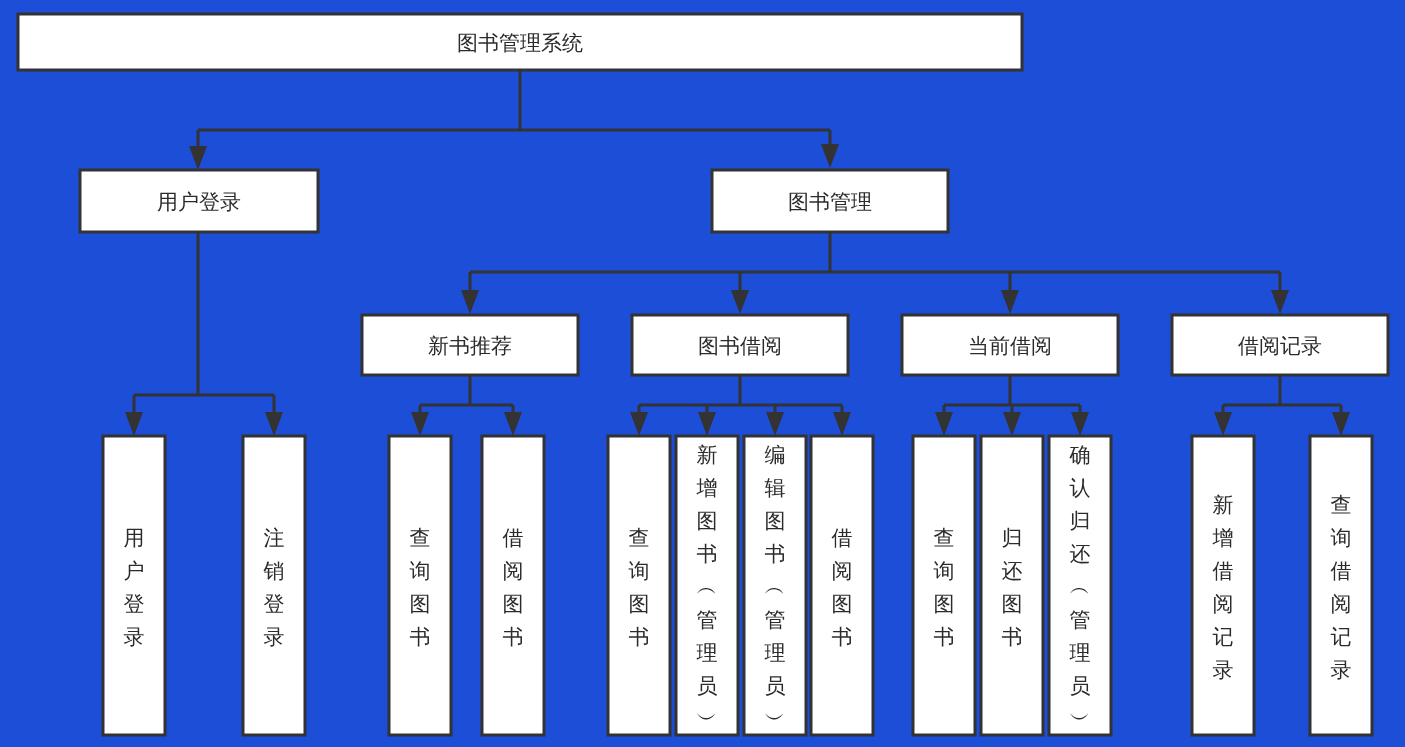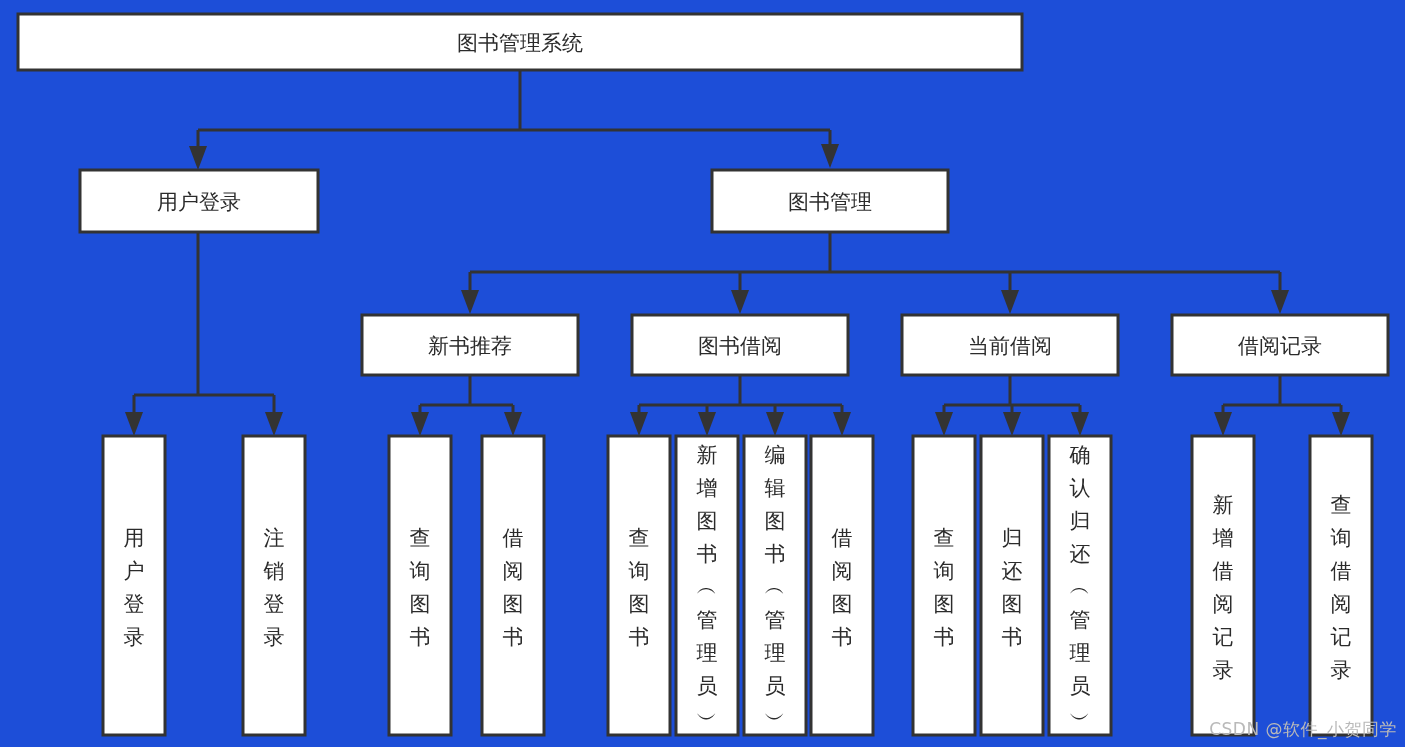--- a/index.html
+++ b/index.html
@@ -204,15 +204,14 @@
       <text class="node-label-vert vtext" x="1223" y="586"><tspan x="1223" y="511.75">新</tspan><tspan x="1223" y="544.75">增</tspan><tspan x="1223" y="577.75">借</tspan><tspan x="1223" y="610.75">阅</tspan><tspan x="1223" y="643.75">记</tspan><tspan x="1223" y="676.75">录</tspan></text>
     </g>
 
     <g>
       <rect class="node-box" x="1310" y="436" width="62" height="299"></rect>
       <text class="node-label-vert vtext" x="1341" y="586"><tspan x="1341" y="511.75">查</tspan><tspan x="1341" y="544.75">询</tspan><tspan x="1341" y="577.75">借</tspan><tspan x="1341" y="610.75">阅</tspan><tspan x="1341" y="643.75">记</tspan><tspan x="1341" y="676.75">录</tspan></text>
     </g>
 
   </svg>
 
-  <div class="watermark-text">CSDN @软件_小贺同学</div>
 
 </div>
 
 </body></html>

